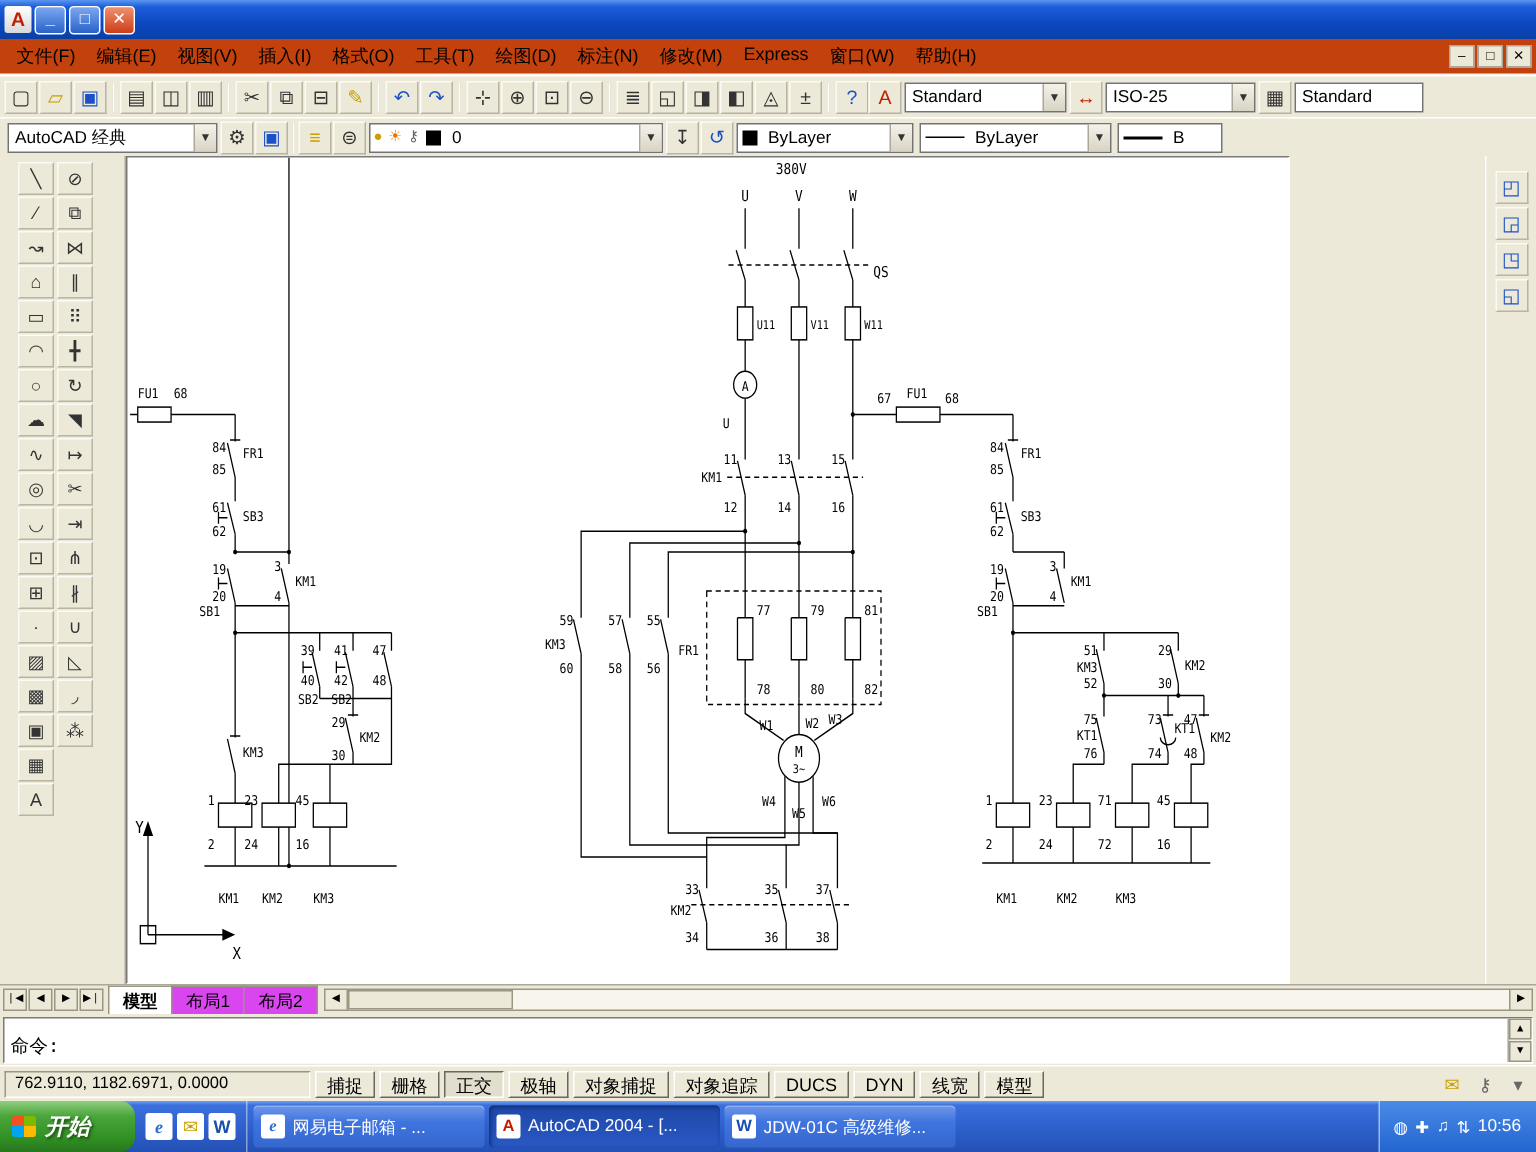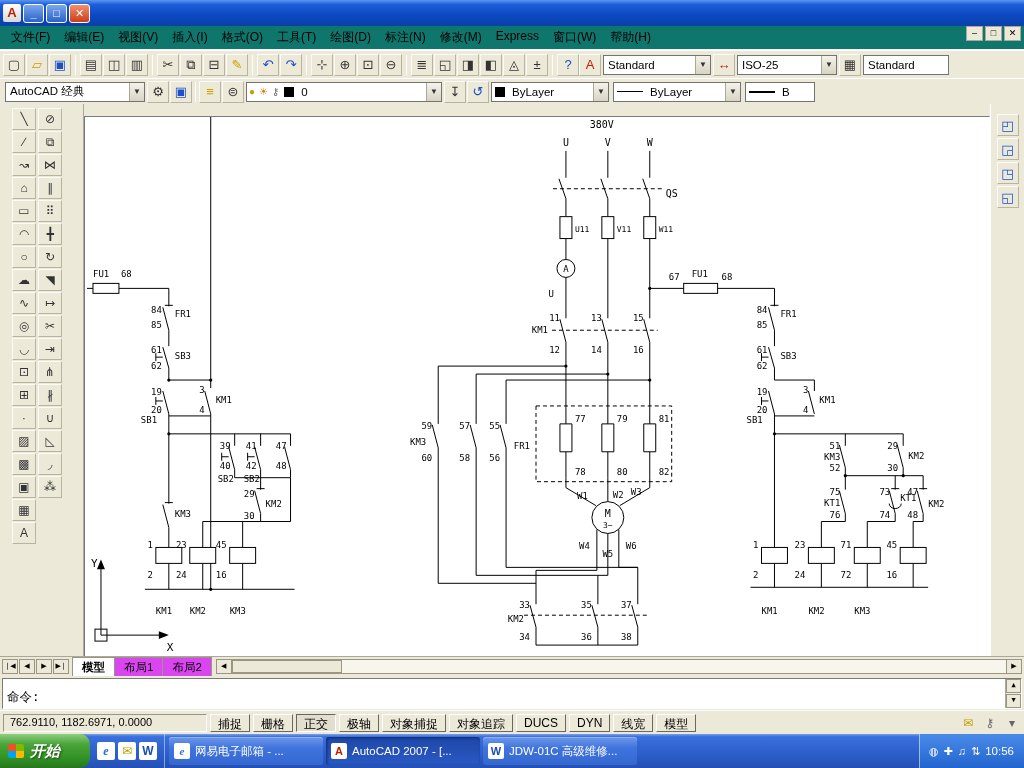--- a/index.html
+++ b/index.html
@@ -12,21 +12,21 @@
  background:linear-gradient(180deg,#5a96f2 0%,#1c5dd8 18%,#0b48c0 60%,#0940a8 100%);color:#fff}
 .app-icon{width:18px;height:18px;border-radius:2px;background:linear-gradient(#ffffff,#d8d8d8);
  color:#c02000;font-weight:bold;font-size:13px;text-align:center;line-height:18px;flex:0 0 auto}
 .title{flex:1;margin-left:5px;font-weight:bold;font-size:12.5px;white-space:nowrap;overflow:hidden;
  text-shadow:1px 1px 1px #00318c;font-family:"DejaVu Sans Mono","Liberation Sans",monospace}
 .cap{width:21px;height:19px;margin-left:2px;border:1px solid #fff;border-radius:3px;flex:0 0 auto;
  background:linear-gradient(#7aa7f0,#2a62c8);color:#fff;font-size:11px;line-height:16px;text-align:center;font-weight:bold}
 .cap.close{background:linear-gradient(#f09070,#cc3d18)}
 
 
-.menubar{position:absolute;top:26px;left:0;width:100%;height:24px;background:#0f766e;display:flex;
+.menubar{position:absolute;top:26px;left:0;width:100%;height:24px;background:#c2410c;display:flex;align-items:center;
  padding-left:4px;border-bottom:1px solid #f6f4ec}
 .menu-item{padding:3px 7px;white-space:nowrap}
 .winbtns{margin-left:auto;display:flex;padding-right:3px}
 .mwb{width:17px;height:15px;border:1px solid #aca899;background:#ece9d8;font-size:9px;line-height:12px;text-align:center;margin-left:2px}
 
 
 .tb{position:absolute;left:0;width:100%;background:#ece9d8;display:flex;align-items:center;padding:0 3px;overflow:hidden}
 .tb1{top:50px;height:28px;border-top:1px solid #fff}
 .tb2{top:78px;height:26px;border-top:1px solid #fff}
 .iconrow{display:flex;align-items:center;gap:1px;flex:0 0 auto}
@@ -43,21 +43,21 @@
 .swatch{display:inline-block;width:10px;height:10px;background:#000;margin:0 3px;flex:0 0 auto}
 .lcic{font-size:10px;margin:0 2px}
 .ltsample{display:inline-block;width:26px;border-top:1px solid #000;margin:0 3px}
 .lwsample{display:inline-block;width:26px;border-top:2px solid #000;margin:0 3px}
 
 
 .main{position:absolute;top:104px;left:0;width:1024px;height:552px;background:#ece9d8}
 .palette{position:absolute;left:0;top:0;width:84px;height:552px;background:#ece9d8;border-right:1px solid #aca899;
  display:flex;gap:2px;padding:4px 0 0 12px}
 .pcol{display:flex;flex-direction:column;gap:1px}
-.canvas{position:absolute;left:84px;top:12px;width:906px;height:552px;background:#fff;
+.canvas{position:absolute;left:84px;top:0;width:776px;height:552px;background:#fff;
  border:1px solid;border-color:#7a7a7a #fff #fff #7a7a7a}
 .canvas svg{display:block;width:100%;height:100%}
 .rightdock{position:absolute;right:0;top:0;width:34px;height:552px;background:#ece9d8;border-left:1px solid #fff;
  display:flex;flex-direction:column;align-items:center;gap:2px;padding-top:10px}
 .rightdock .tbtn{color:#1c50c8}
 
 
 .w{stroke:#000;fill:none;stroke-width:1}
 .dash{stroke-dasharray:4 3}
 svg text{fill:#000;font-family:"DejaVu Sans Mono",monospace}
@@ -552,21 +552,21 @@
         <span class="qi qi-mail">✉</span>
         <span class="qi qi-word">W</span>
       </div>
     <div id="tasks" class="tasks">
         <div class="task">
           <span class="ticon ti-ie">e</span>
           <span>网易电子邮箱 - ...</span>
         </div>
         <div class="task active">
           <span class="ticon ti-acad">A</span>
-          <span>AutoCAD 2007 - [...</span>
+          <span>AutoCAD 2004 - [...</span>
         </div>
         <div class="task">
           <span class="ticon ti-word">W</span>
           <span>JDW-01C 高级维修...</span>
         </div>
       </div>
     <div class="tray">
       <span id="tray-icons" style="display:flex;gap:5px">
           <span class="tric">◍</span>
           <span class="tric">✚</span>

